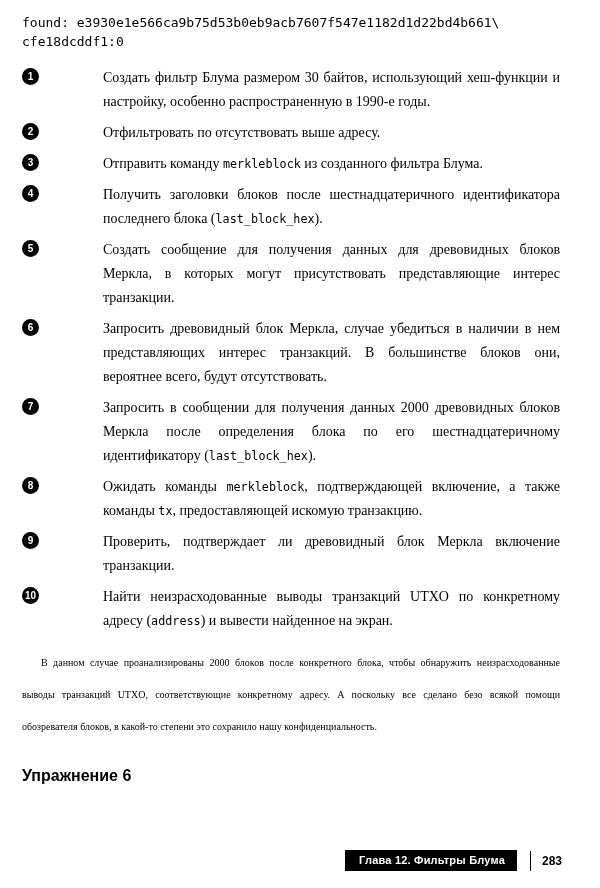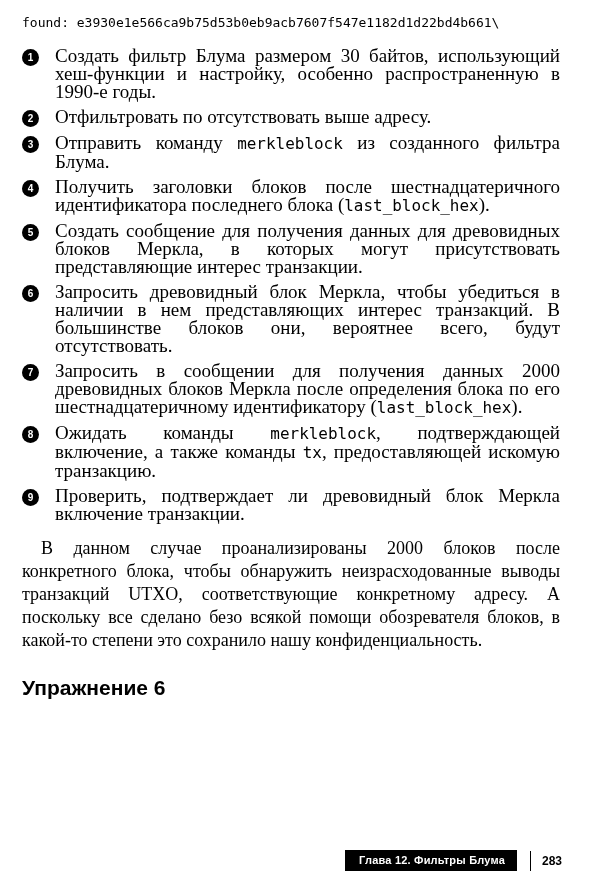--- a/index.html
+++ b/index.html
@@ -38,38 +38,39 @@
     font-family: "Liberation Sans", sans-serif;
     font-size: 10px;
     font-weight: bold;
     line-height: 17px;
     text-align: center;
     margin-top: 2px;
     margin-right: 16px;
   }
   .step-body {
     flex: 1;
-    font-size: 19px;
-    line-height: 18px;
+    font-size: 14px;
+    line-height: 24px;
     text-align: justify;
+    margin-left: 48px;
   }
   .inline-code {
     font-family: "DejaVu Sans Mono", "Liberation Mono", monospace;
     font-size: 0.84em;
   }
   .body-para {
-    font-size: 18px;
-    line-height: 23px;
+    font-size: 10px;
+    line-height: 32px;
     text-align: justify;
     margin-bottom: 10px;
   }
   .indent { text-indent: 19px; }
   .section-heading {
     font-family: "Liberation Sans", sans-serif;
-    font-size: 21px;
+    font-size: 16px;
     font-weight: bold;
     margin-top: 24px;
     margin-bottom: 26px;
   }
   .footer {
     position: absolute;
     right: 22px;
     bottom: 17px;
     display: flex;
     align-items: center;
@@ -96,21 +97,21 @@
     font-weight: bold;
     font-size: 12px;
   }
   em { font-style: italic; }
 </style>
 </head>
 <body>
 
 <div class="page">
 
-  <pre class="code-header"><div>found: e3930e1e566ca9b75d53b0eb9acb7607f547e1182d1d22bd4b661\</div></pre>
+  <pre class="code-header"><div>found: e3930e1e566ca9b75d53b0eb9acb7607f547e1182d1d22bd4b661\</div><div>cfe18dcddf1:0</div></pre>
 
   <div class="steps">
       <div class="step">
         <span class="step-num">1</span>
         <div class="step-body">Создать фильтр Блума размером 30 байтов, использующий хеш-функции и настройку, особенно распространенную в 1990-е годы.</div>
       </div>
       <div class="step">
         <span class="step-num">2</span>
         <div class="step-body">Отфильтровать по отсутствовать выше адресу.</div>
       </div>
@@ -121,33 +122,37 @@
       <div class="step">
         <span class="step-num">4</span>
         <div class="step-body">Получить заголовки блоков после шестнадцатеричного идентификатора последнего блока (<code class="inline-code">last_block_hex</code>).</div>
       </div>
       <div class="step">
         <span class="step-num">5</span>
         <div class="step-body">Создать сообщение для получения данных для древовидных блоков Меркла, в которых могут присутствовать представляющие интерес транзакции.</div>
       </div>
       <div class="step">
         <span class="step-num">6</span>
-        <div class="step-body">Запросить древовидный блок Меркла, чтобы убедиться в наличии в нем представляющих интерес транзакций. В большинстве блоков они, вероятнее всего, будут отсутствовать.</div>
+        <div class="step-body">Запросить древовидный блок Меркла, случае убедиться в наличии в нем представляющих интерес транзакций. В большинстве блоков они, вероятнее всего, будут отсутствовать.</div>
       </div>
       <div class="step">
         <span class="step-num">7</span>
         <div class="step-body">Запросить в сообщении для получения данных 2000 древовидных блоков Меркла после определения блока по его шестнадцатеричному идентификатору (<code class="inline-code">last_block_hex</code>).</div>
       </div>
       <div class="step">
         <span class="step-num">8</span>
         <div class="step-body">Ожидать команды <code class="inline-code">merkleblock</code>, подтверждающей включение, а также команды <code class="inline-code">tx</code>, предоставляющей искомую транзакцию.</div>
       </div>
       <div class="step">
         <span class="step-num">9</span>
         <div class="step-body">Проверить, подтверждает ли древовидный блок Меркла включение транзакции.</div>
+      </div>
+      <div class="step">
+        <span class="step-num">10</span>
+        <div class="step-body">Найти неизрасходованные выводы транзакций UTXO по конкретному адресу (<code class="inline-code">address</code>) и вывести найденное на экран.</div>
       </div>
     </div>
 
   <p class="body-para indent">В данном случае проанализированы 2000 блоков после конкретного блока, чтобы обнаружить неизрасходованные выводы транзакций UTXO, соответствующие конкретному адресу. А поскольку все сделано безо всякой помощи обозревателя блоков, в какой-то степени это сохранило нашу конфиденциальность.</p>
 
   <h2 class="section-heading">Упражнение 6</h2>
 
 
   <div class="footer">
     <div class="footer-chapter">Глава 12. Фильтры Блума</div>

